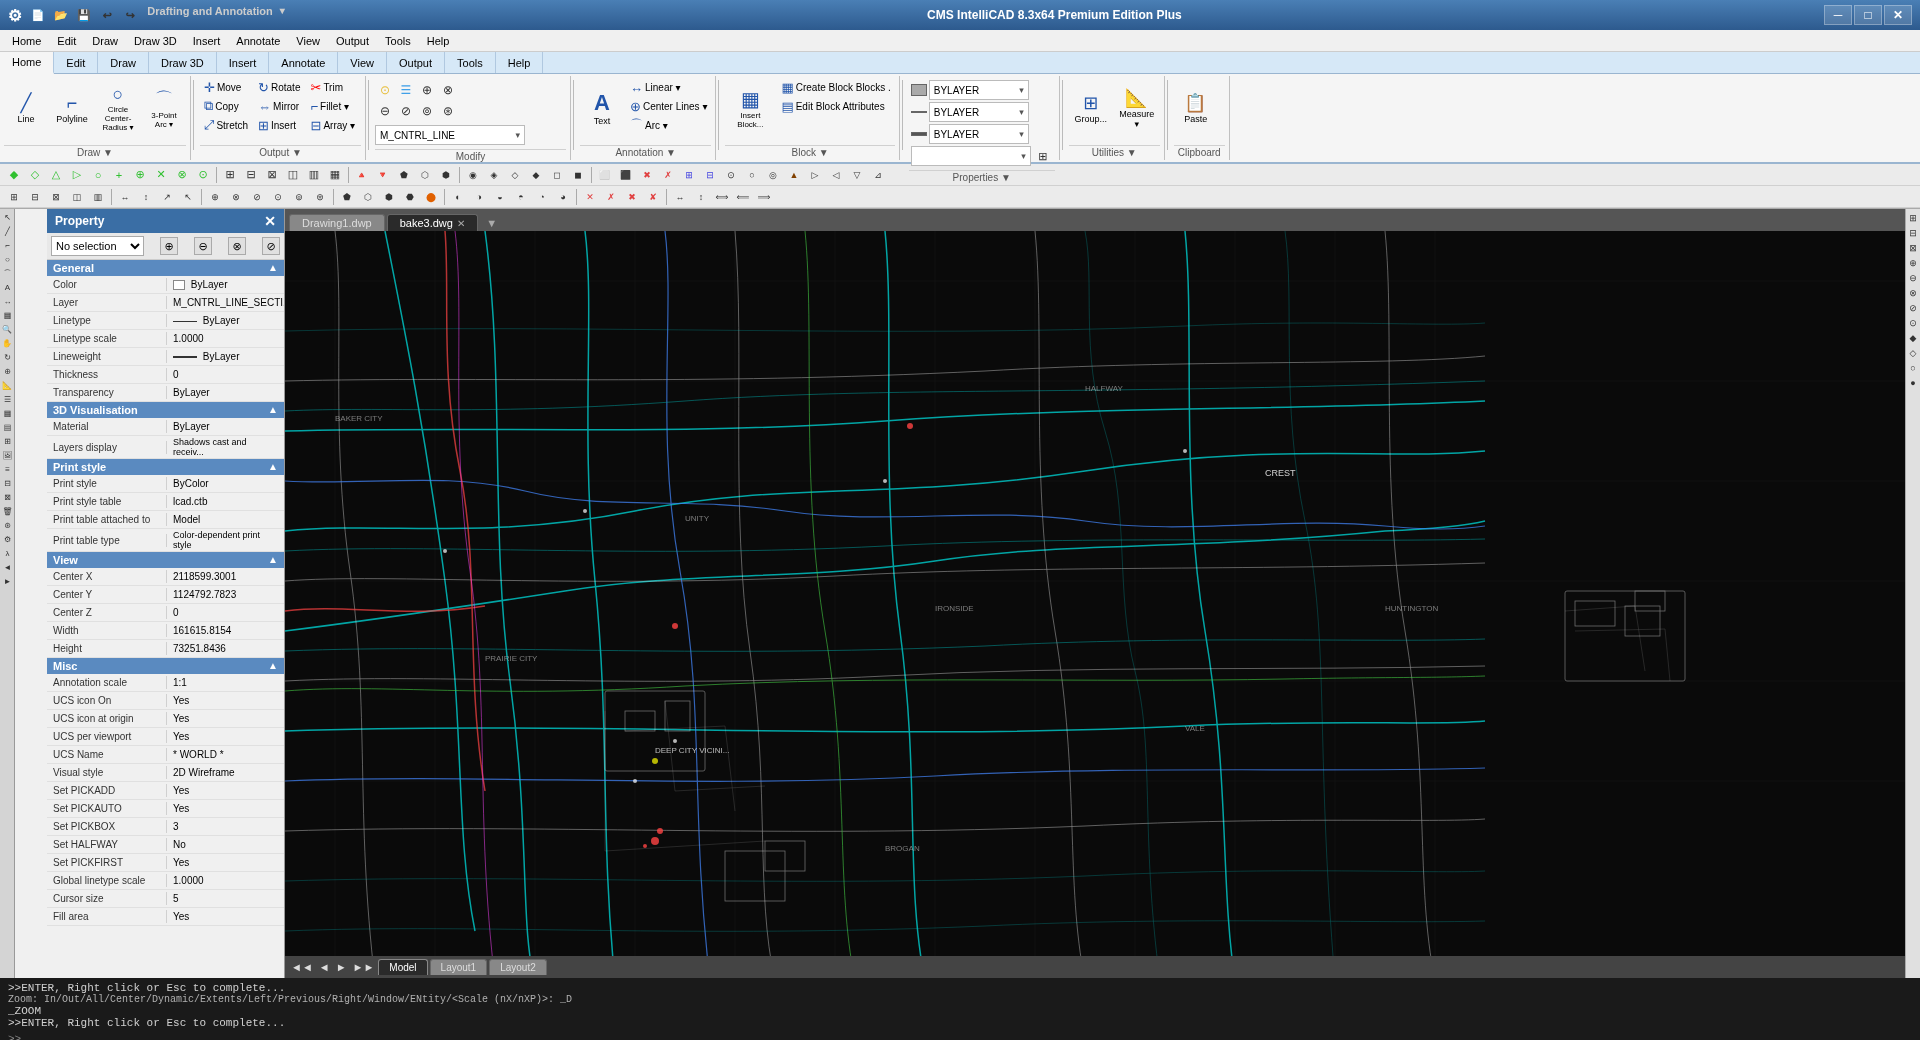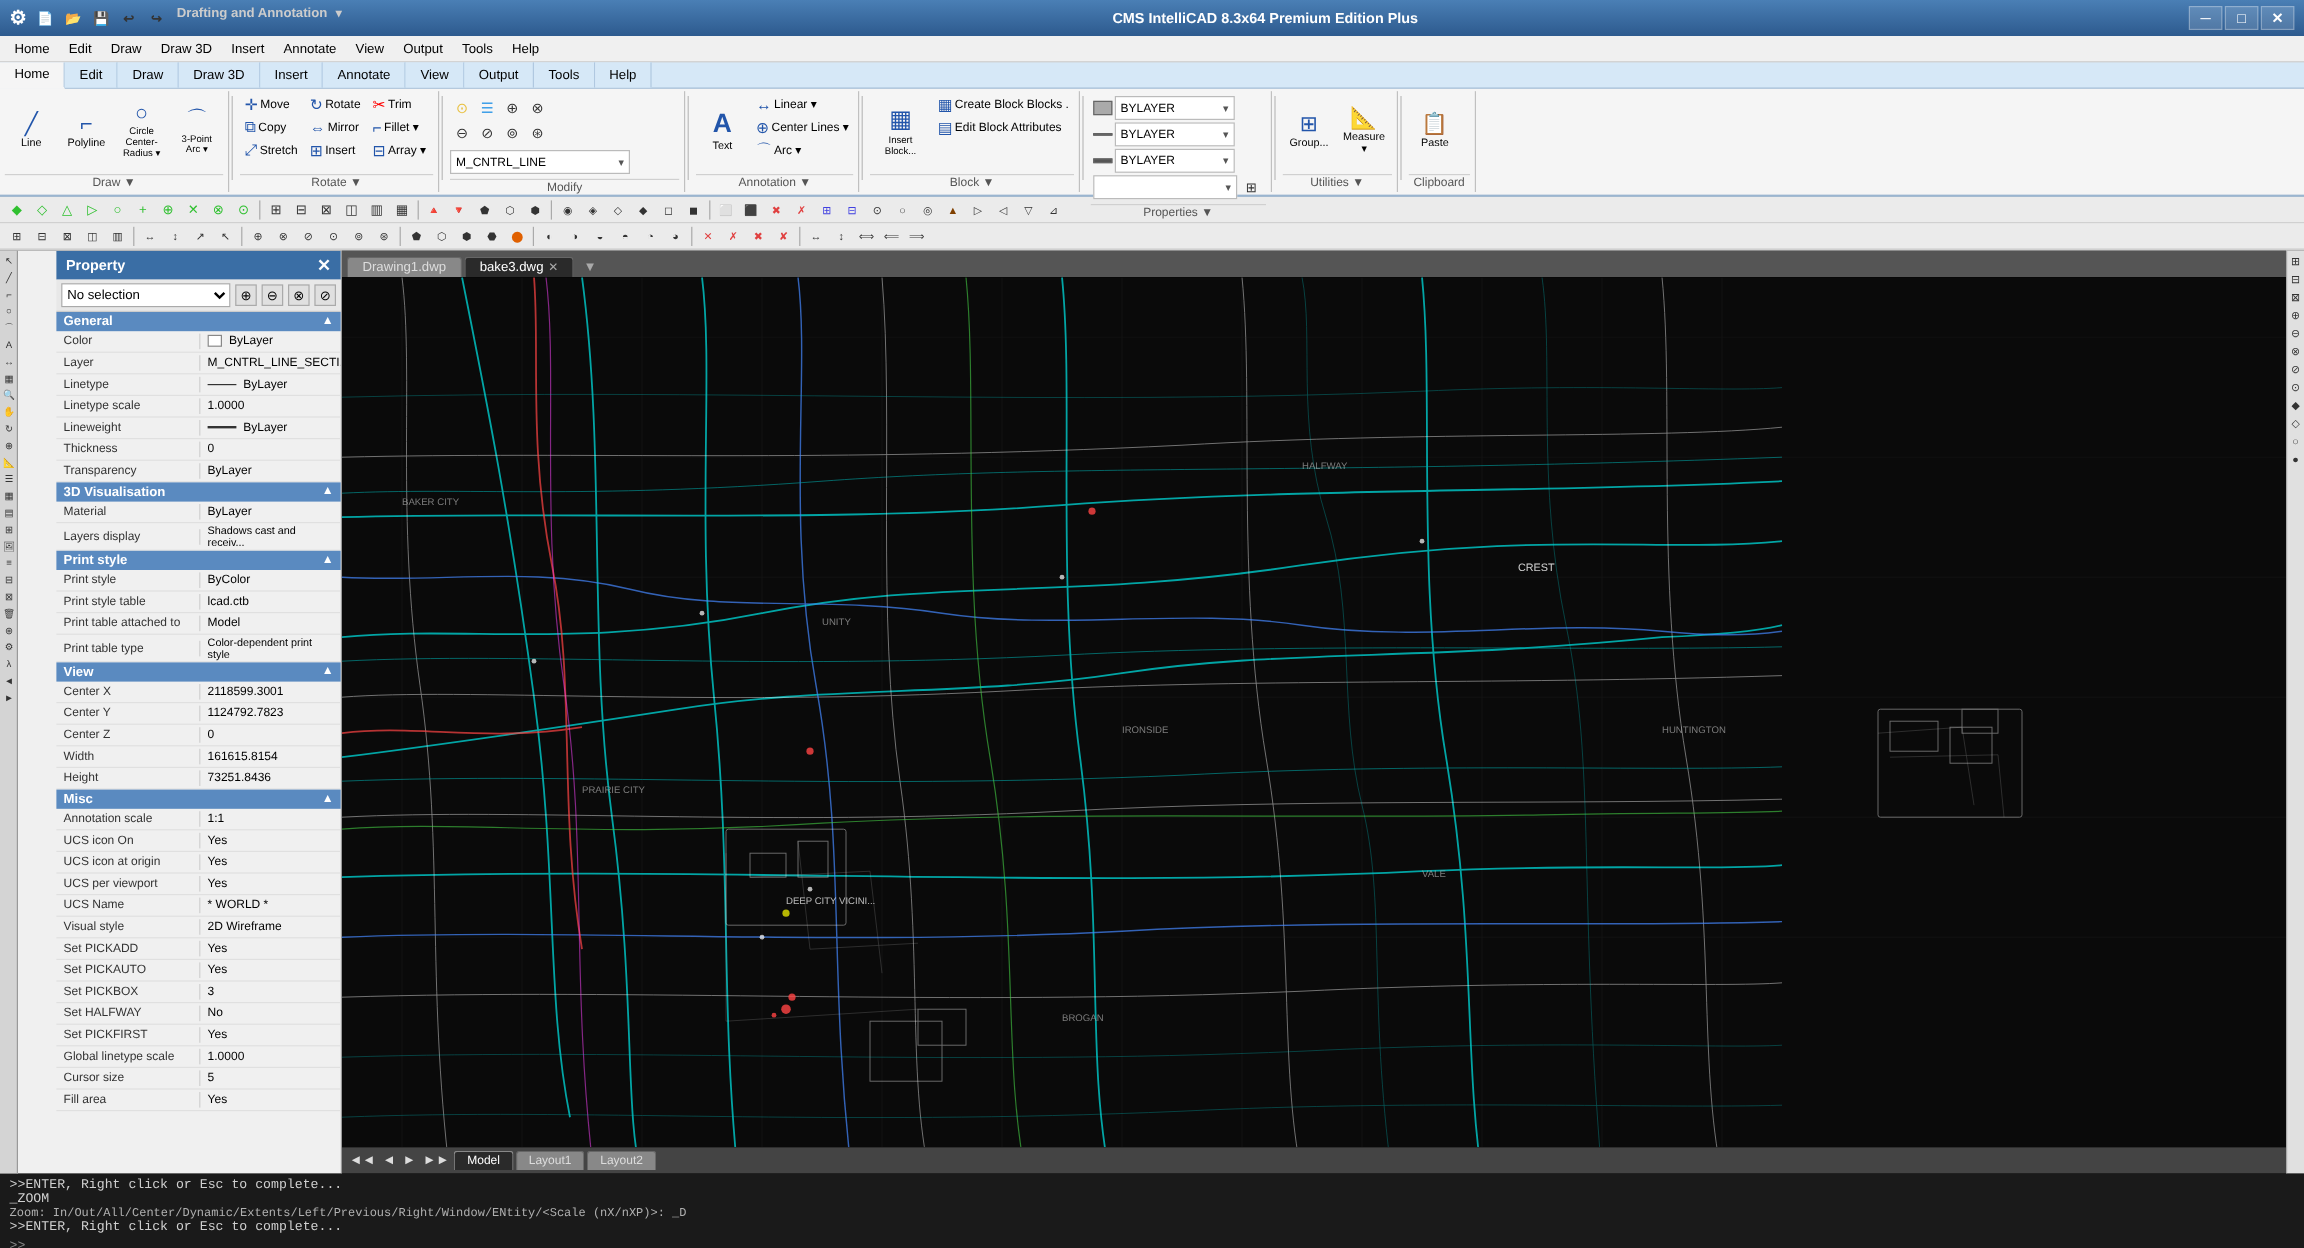--- a/index.html
+++ b/index.html
@@ -196,21 +196,21 @@
       display: flex;
       justify-content: space-between;
       align-items: center;
     }
     .prop-select-row {
       display: flex;
       align-items: center;
       padding: 3px 4px;
       background: #e8e8e8;
       border-bottom: 1px solid #ccc;
-      gap: 4px;
+      gap: 16px;
     }
     .prop-select {
       flex: 1;
       height: 20px;
       font-size: 11px;
       border: 1px solid #aaa;
       background: white;
     }
     .prop-icon-btn {
       width: 18px; height: 18px;
@@ -507,21 +507,21 @@
           <div class="ribbon-btn-small">
             <span class="icon-sm">⌐</span>
             <span>Fillet ▾</span>
           </div>
           <div class="ribbon-btn-small">
             <span class="icon-sm">⊟</span>
             <span>Array ▾</span>
           </div>
         </div>
       </div>
-      <div class="ribbon-group-label">Rotate ▼</div>
+      <div class="ribbon-group-label">Output ▼</div>
     </div>
 
     <div class="sep-v"></div>
 
     <div class="ribbon-group" style="min-width:200px;">
       <div class="ribbon-group-content" style="flex-direction:column;gap:2px;padding:2px 0;">
         <div style="display:flex;align-items:center;gap:2px;">
           <div style="display:grid;grid-template-columns:1fr 1fr 1fr 1fr;gap:1px;margin-bottom:2px;">
             <div class="tb-btn" style="font-size:12px;color:#e8c040;">⊙</div>
             <div class="tb-btn" style="font-size:12px;color:#40a0e8;">☰</div>
@@ -1148,21 +1148,21 @@
     <div class="lt-btn" style="font-size:9px;">◆</div>
     <div class="lt-btn" style="font-size:9px;">◇</div>
     <div class="lt-btn" style="font-size:9px;">○</div>
     <div class="lt-btn" style="font-size:9px;">●</div>
   </div>
 </div>
 
 <div class="bottom-split">
   <div id="command-line-area">
     <div>&gt;&gt;ENTER, Right click or Esc to complete...</div>
+    <div style="font-size:10px;color:#b0b0b0;white-space:nowrap;overflow:hidden;">Zoom:  In/Out/All/Center/Dynamic/Extents/Left/Previous/Right/Window/ENtity/&lt;Scale (nX/nXP)&gt;: _D</div>
     <div>  _ZOOM</div>
-    <div style="font-size:10px;color:#b0b0b0;white-space:nowrap;overflow:hidden;">Zoom:  In/Out/All/Center/Dynamic/Extents/Left/Previous/Right/Window/ENtity/&lt;Scale (nX/nXP)&gt;: _D</div>
     <div>&gt;&gt;ENTER, Right click or Esc to complete...</div>
     <div style="display:flex;align-items:center;margin-top:4px;">
       <span style="color:#888;margin-right:4px;">&gt;&gt;</span>
       <input type="text" style="flex: 1 1 0%; background: transparent; border: none; color: rgb(208, 208, 208); font-family: &quot;Courier New&quot;, monospace; font-size: 11px; outline: none;">
     </div>
   </div>
 </div>
 
 </body></html>

